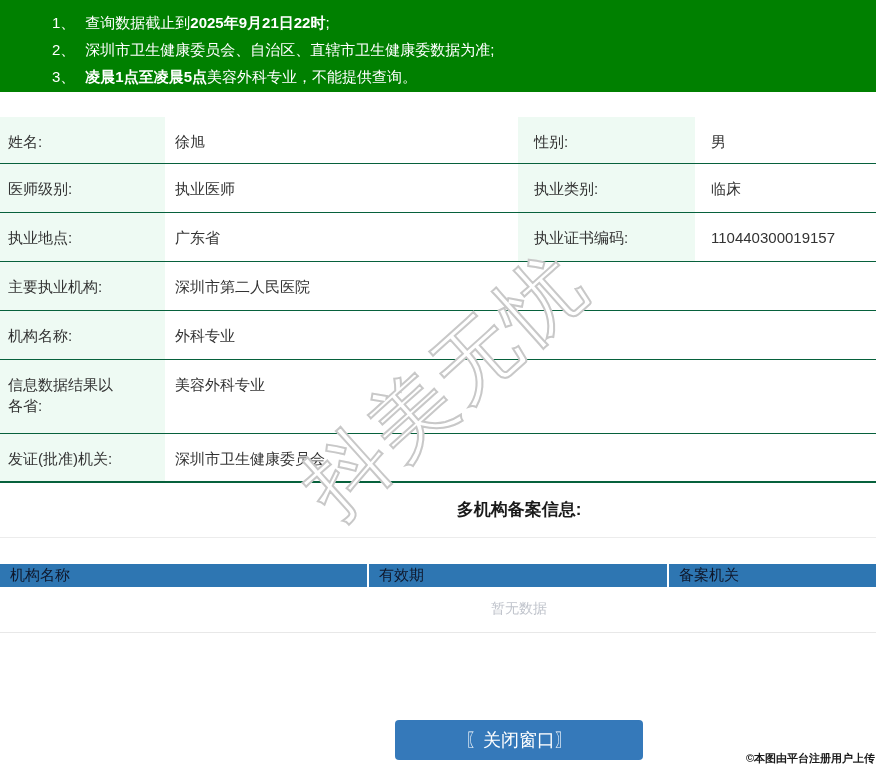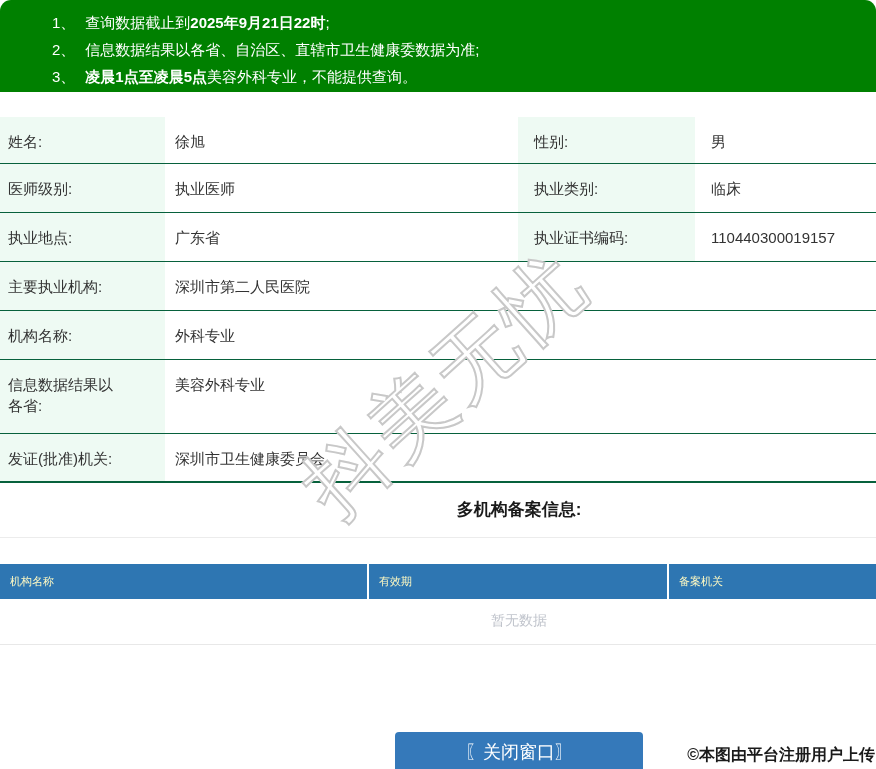--- a/index.html
+++ b/index.html
@@ -7,21 +7,20 @@
   body {
     font-family: "Liberation Sans", "DejaVu Sans", sans-serif;
     color: #333;
   }
   .viewport {
     position: relative;
     width: 876px;
     height: 769px;
     overflow: hidden;
     background: #fff;
-    border-radius: 11px;
   }
   .page { width: 1038px; }
 
   
   .notice {
     background: var(--notice-bg, #008000);
     color: #fff;
     padding: 9px 0 2px 52px;
     font-size: 15px;
   }
@@ -65,25 +64,25 @@
   .divider { width: 1038px; margin-top: 17px; border-top: 1px solid #ececec; }
 
   .filing-table {
     width: 1038px;
     margin-top: 26px;
     border-collapse: collapse;
     table-layout: fixed;
   }
   .filing-table th {
     background: var(--header-bg, #2e76b2);
-    color: #fef9c3;
+    color: #0f172a;
     font-weight: 400;
-    font-size: 11px;
+    font-size: 15px;
     text-align: left;
-    height: 35px;
+    height: 23px;
     padding-left: 10px;
   }
   .filing-table th:not(:last-child) { border-right: 2px solid #fff; }
   .filing-table td.empty {
     height: 45px;
     text-align: center;
     vertical-align: middle;
     color: var(--empty-text, #c0c4cc);
     font-size: 14px;
     border-bottom: 1px solid #e8e8e8;
@@ -122,40 +121,40 @@
     text-shadow: 0 0 1px #cccccc;
     pointer-events: none;
     z-index: 5;
   }
 
   
   .credit {
     position: absolute;
     right: 1px;
     bottom: 3px;
-    font-size: 16px;
+    font-size: 11px;
     font-weight: 700;
     color: #1a1a1a;
     text-shadow: -1px 0 0 #fff, 1px 0 0 #fff, 0 -1px 0 #fff, 0 1px 0 #fff,
                  -1px -1px 0 #fff, 1px 1px 0 #fff, -1px 1px 0 #fff, 1px -1px 0 #fff;
     z-index: 10;
   }
 </style>
 </head>
 <body>
 
 <div class="viewport">
   <div class="page">
 
     <div class="notice">
       <div class="notice-line">
         <span class="num">1、</span><span>查询数据截止到</span><b>2025年9月21日22时</b><span>;</span>
       </div>
       <div class="notice-line">
-        <span class="num">2、</span><span>信息数据结果以各省、自治区、直辖市卫生健康委数据为准;</span><b></b><span></span>
+        <span class="num">2、</span><span>深圳市卫生健康委员会、自治区、直辖市卫生健康委数据为准;</span><b></b><span></span>
       </div>
       <div class="notice-line">
         <span class="num">3、</span><span></span><b>凌晨1点至凌晨5点</b><span>美容外科专业，不能提供查询。</span>
       </div>
     </div>
 
     <table class="info-table">
       <colgroup>
           <col style="width:165px">
           <col style="width:353px">

